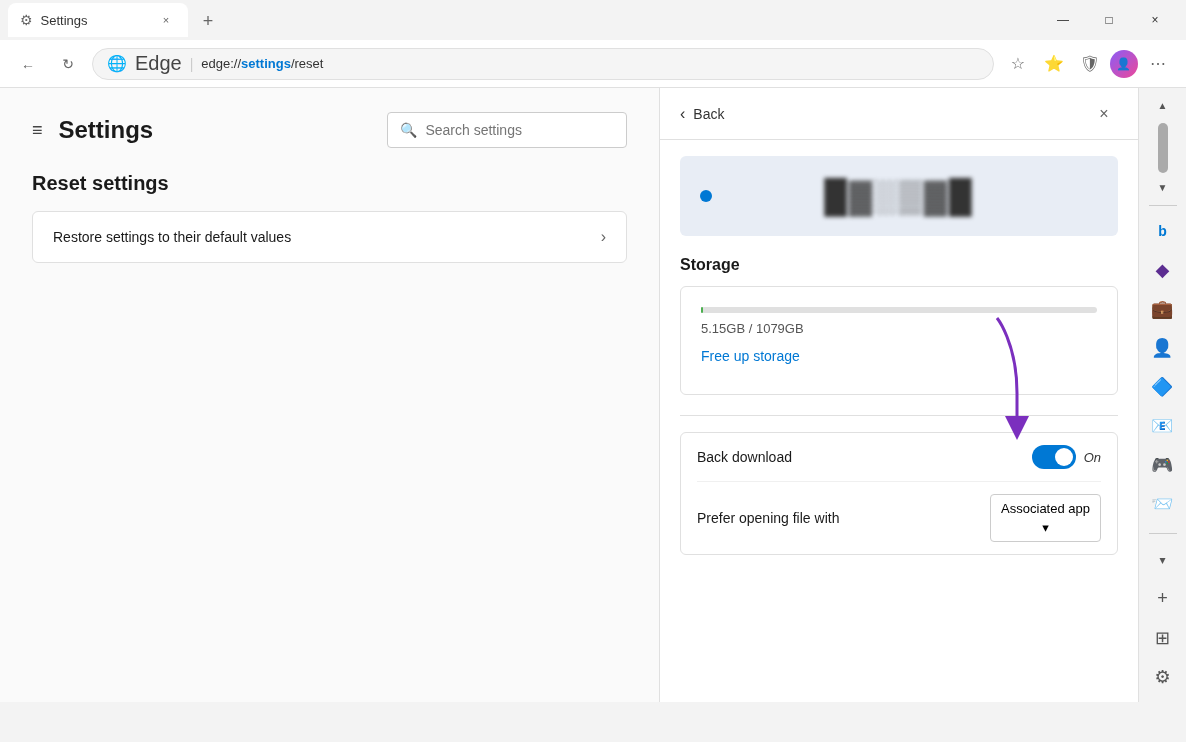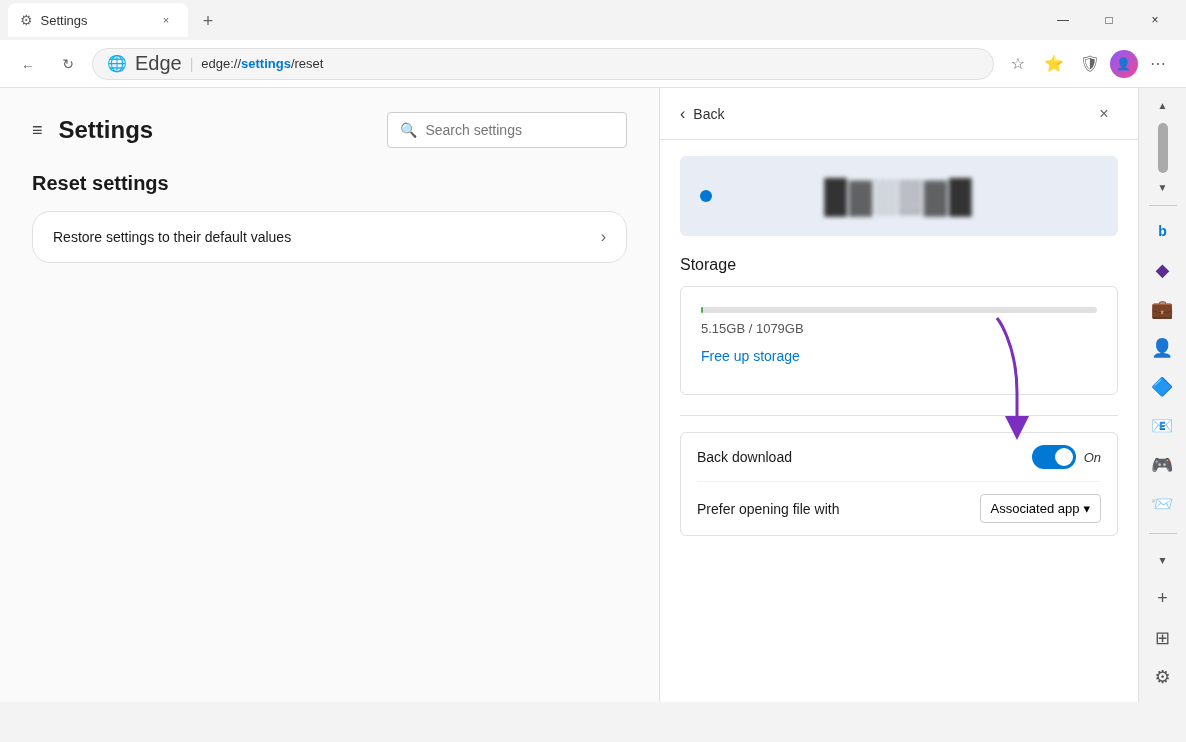--- a/index.html
+++ b/index.html
@@ -100,21 +100,21 @@
       border: 1px solid #ccc; border-radius: 4px;
       background: white; padding: 0 12px; height: 36px;
       gap: 8px; margin-left: auto; width: 240px;
     }
     .search-box input {
       border: none; outline: none; font-size: 14px; color: #666; background: transparent; width: 100%;
     }
     .reset-section { margin-top: 8px; }
     .reset-title { font-size: 20px; font-weight: 600; color: #1a1a1a; margin-bottom: 16px; }
     .reset-card {
-      background: white; border: 1px solid #e0e0e0; border-radius: 18px;
+      background: white; border: 1px solid #e0e0e0; border-radius: 6px;
       padding: 16px 20px;
       display: flex; align-items: center; justify-content: space-between;
       cursor: pointer;
     }
     .reset-card-text { font-size: 14px; color: #1a1a1a; }
     .chevron-right { font-size: 16px; color: #666; }
 
     
     .right-panel {
       flex: 1;
@@ -148,21 +148,21 @@
     .qr-placeholder {
       font-size: 32px; letter-spacing: 2px; color: #333;
       filter: blur(2px);
     }
     .blue-dot {
       width: 12px; height: 12px; background: #0078d4; border-radius: 50%;
       position: absolute; left: 20px; top: 50%; transform: translateY(-50%);
     }
 
     
-    .section-title { font-size: 16px; font-weight: 400; color: #1a1a1a; margin-bottom: 12px; }
+    .section-title { font-size: 16px; font-weight: 700; color: #1a1a1a; margin-bottom: 12px; }
     .storage-bar-wrap {
       background: #e0e0e0; border-radius: 4px; height: 6px; margin-bottom: 8px;
     }
     .storage-bar-fill {
       background: #4caf50; border-radius: 4px; height: 100%; width: 0.5%;
     }
     .storage-text { font-size: 13px; color: #555; margin-bottom: 12px; }
     .storage-link { color: #0078d4; cursor: pointer; font-size: 14px; margin-bottom: 10px; display: block; }
 
     
@@ -178,21 +178,21 @@
       position: relative; cursor: pointer;
     }
     .toggle-thumb {
       width: 18px; height: 18px; background: white; border-radius: 50%;
       position: absolute; top: 3px; right: 3px; transition: left 0.2s;
     }
     .toggle-on-text { font-size: 13px; color: #333; }
     .select-wrap {
       display: flex; align-items: center;
       border: 1px solid #ccc; border-radius: 4px; background: white;
-      padding: 6px 10px; cursor: pointer; font-size: 13px; gap: 4px;
+      padding: 6px 10px; cursor: pointer; font-size: 13px; gap: 4px; flex-direction: column;
     }
     .prefer-label { font-size: 14px; color: #1a1a1a; }
 
     
     .sidebar-right {
       width: 48px;
       background: #f3f3f3;
       display: flex;
       flex-direction: column;
       align-items: center;

